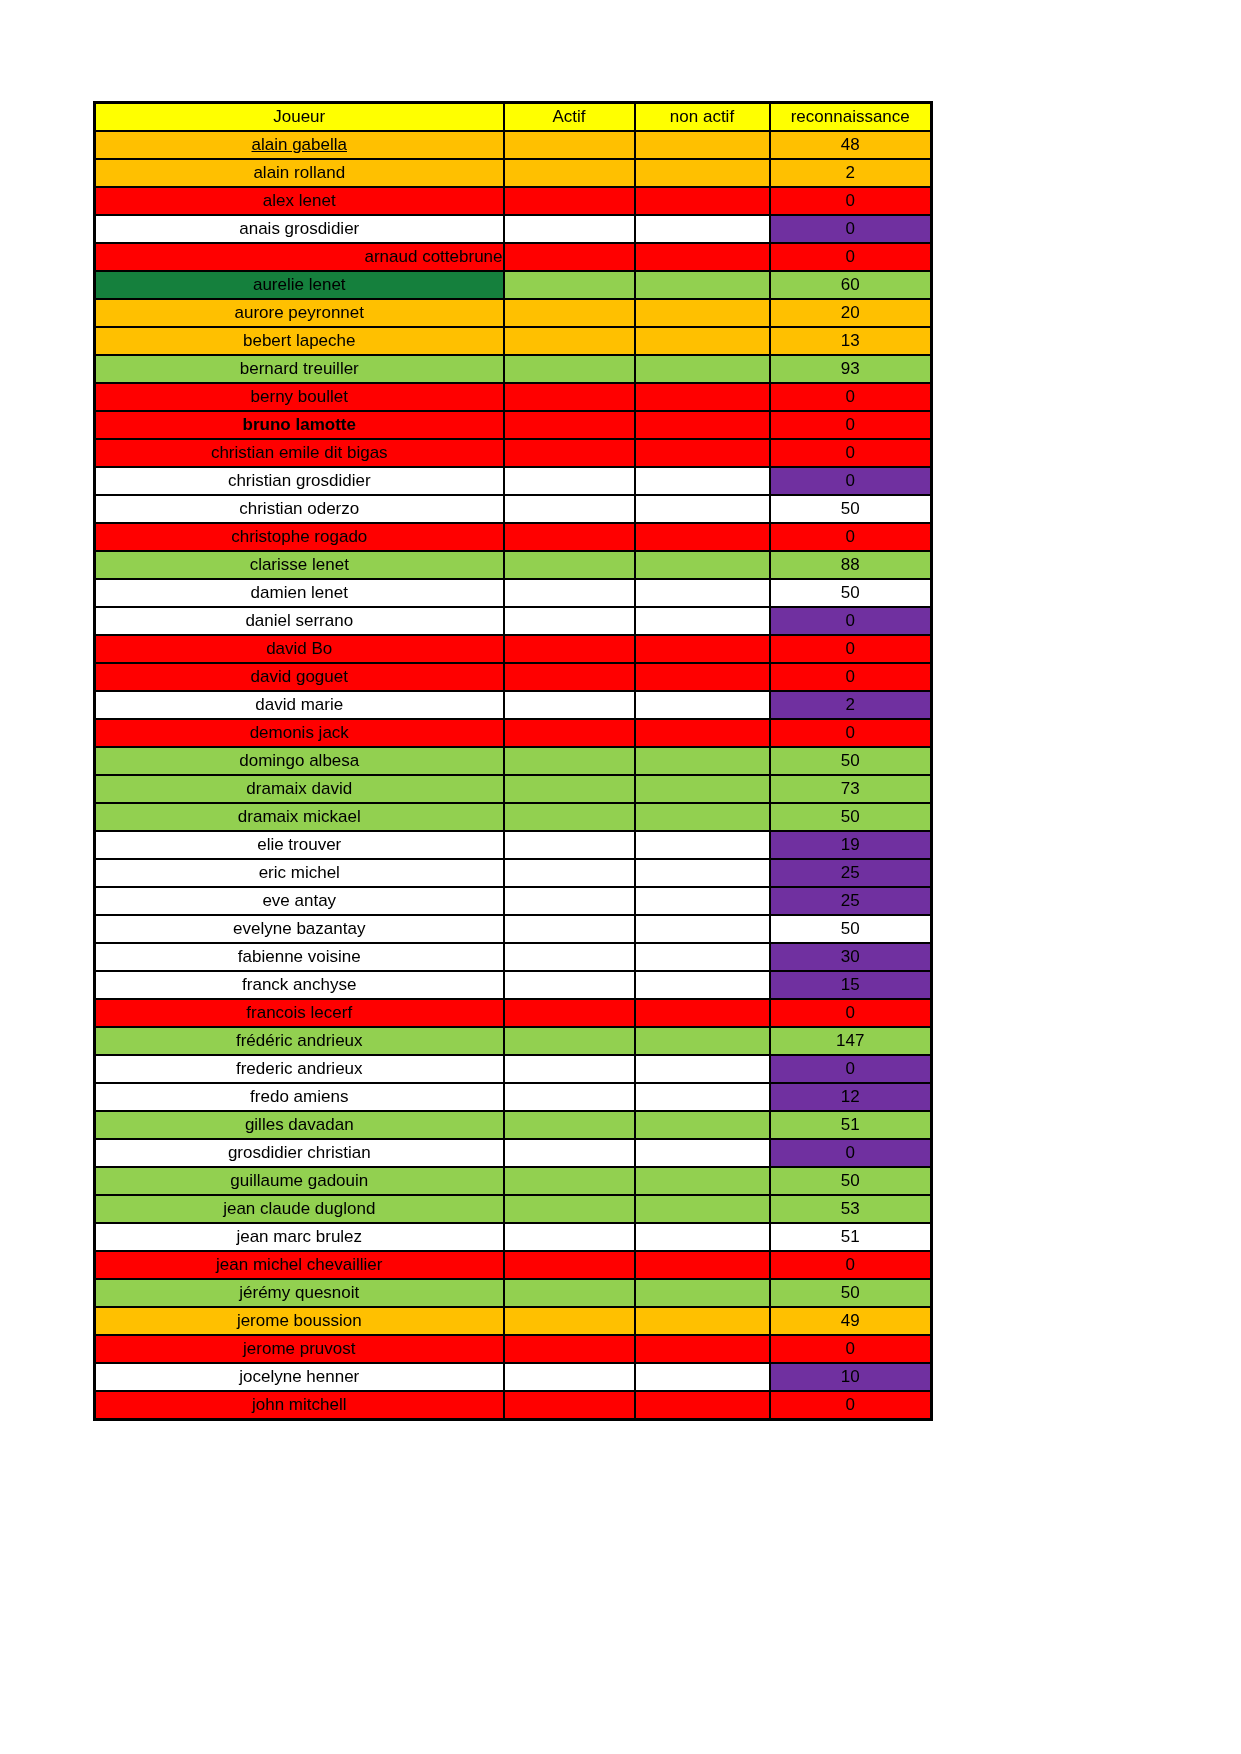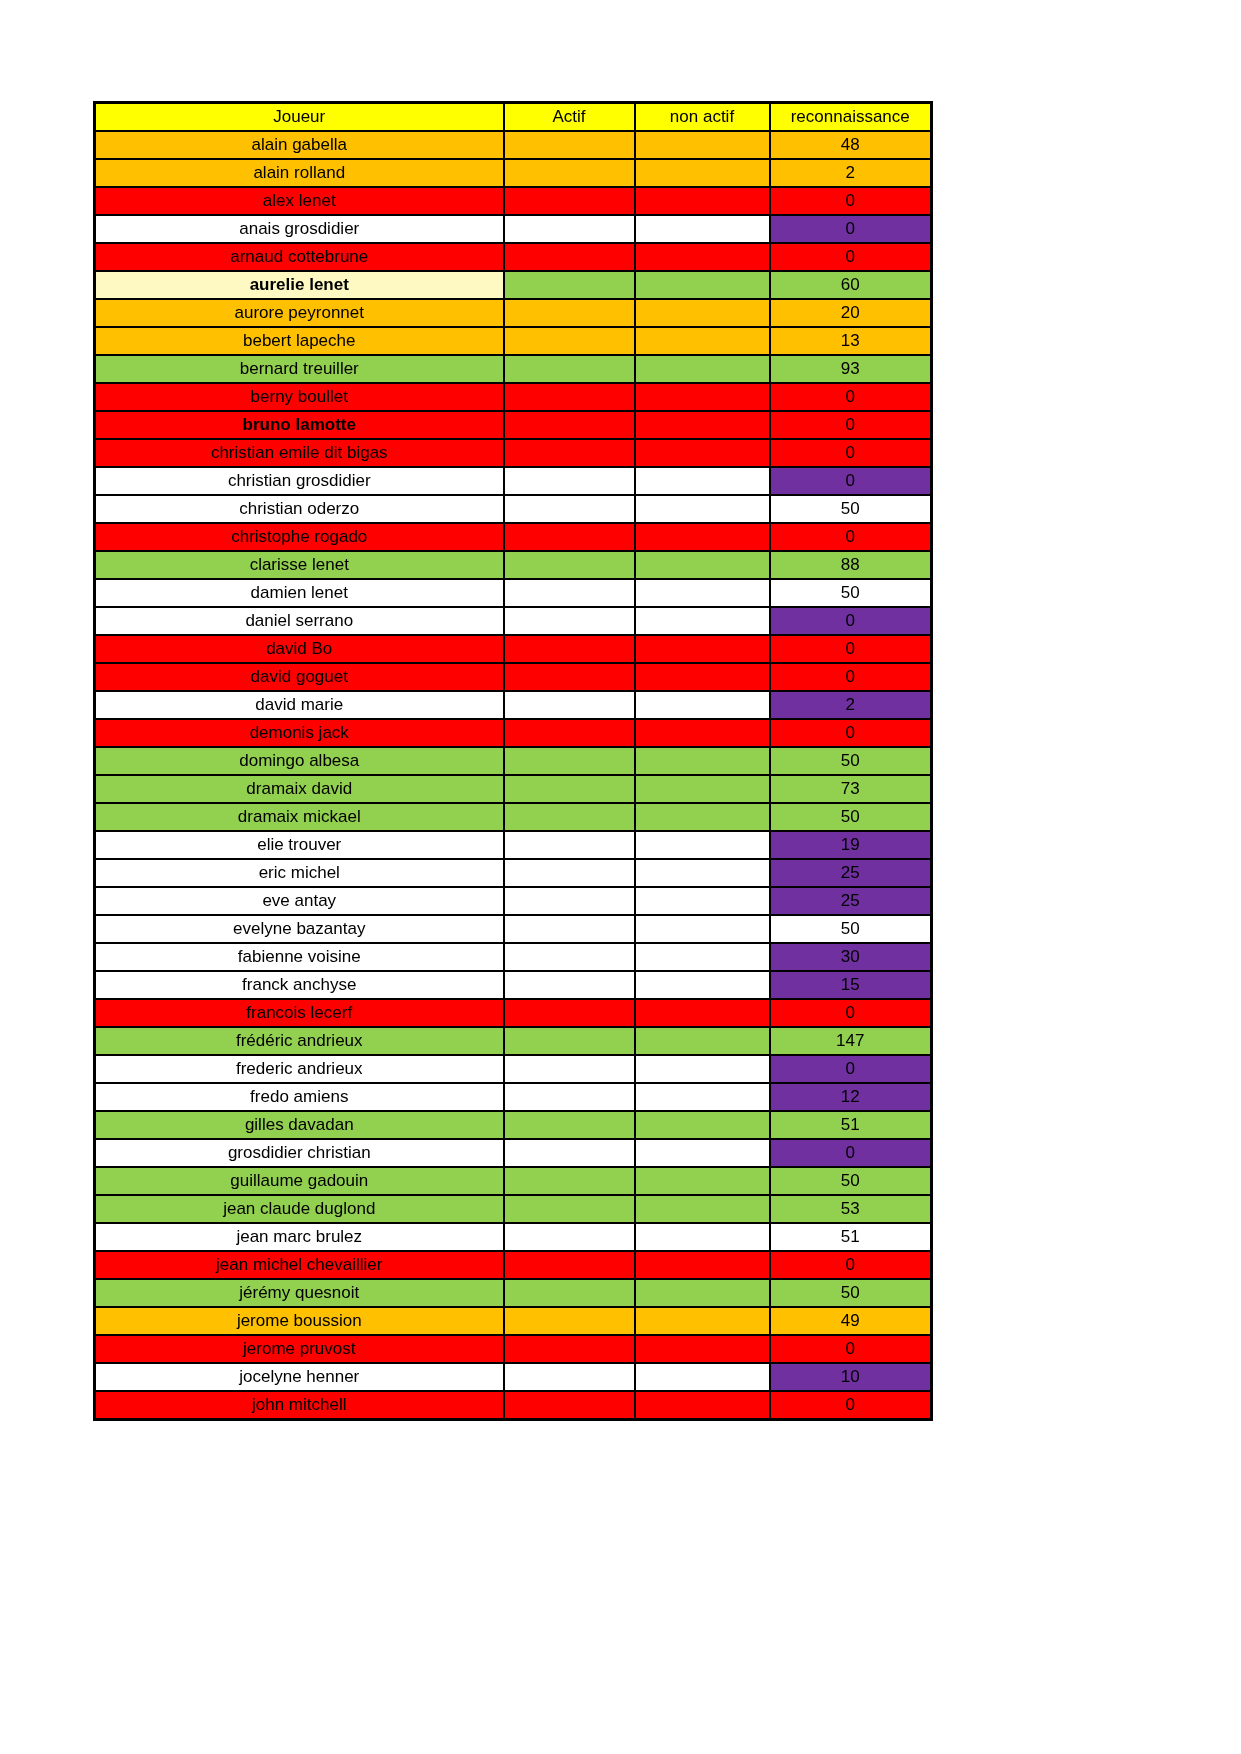--- a/index.html
+++ b/index.html
@@ -58,21 +58,21 @@
     <thead>
       <tr>
         <th style="background: rgb(255, 255, 0);">Joueur</th>
         <th style="background: rgb(255, 255, 0);">Actif</th>
         <th style="background: rgb(255, 255, 0);">non actif</th>
         <th style="background: rgb(255, 255, 0);">reconnaissance</th>
       </tr>
     </thead>
     <tbody>
         <tr>
-    <td class="rowbg" style="background: rgb(255, 192, 0);">alain gabella</td>
+    <td class="rowbg" style="background: rgb(255, 192, 0); text-decoration: underline;">alain gabella</td>
     <td class="rowbg" style="background: rgb(255, 192, 0);"></td>
     <td class="rowbg" style="background: rgb(255, 192, 0);"></td>
     <td class="value-cell" style="background: rgb(255, 192, 0);">48</td>
   </tr>
         <tr>
     <td class="rowbg" style="background: rgb(255, 192, 0); margin-left: 48px;">alain rolland</td>
     <td class="rowbg" style="background: rgb(255, 192, 0);"></td>
     <td class="rowbg" style="background: rgb(255, 192, 0);"></td>
     <td class="value-cell" style="background: rgb(255, 192, 0);">2</td>
   </tr>
@@ -82,27 +82,27 @@
     <td class="rowbg" style="background: rgb(255, 0, 0);"></td>
     <td class="value-cell" style="background: rgb(255, 0, 0);">0</td>
   </tr>
         <tr>
     <td class="rowbg" style="background: rgb(255, 255, 255);">anais grosdidier</td>
     <td class="rowbg" style="background: rgb(255, 255, 255);"></td>
     <td class="rowbg" style="background: rgb(255, 255, 255);"></td>
     <td class="value-cell" style="background: rgb(112, 48, 160);">0</td>
   </tr>
         <tr>
-    <td class="rowbg" style="background: rgb(255, 0, 0);">arnaud cottebrune</td>
-    <td class="rowbg" style="background: rgb(255, 0, 0);"></td>
-    <td class="rowbg" style="background: rgb(255, 0, 0);"></td>
-    <td class="value-cell" style="background: rgb(255, 0, 0);">0</td>
-  </tr>
-        <tr>
-    <td class="rowbg" style="background: #fef9c3; font-weight: bold;">aurelie lenet</td>
+    <td class="rowbg" style="background: rgb(255, 0, 0); text-align: right;">arnaud cottebrune</td>
+    <td class="rowbg" style="background: rgb(255, 0, 0);"></td>
+    <td class="rowbg" style="background: rgb(255, 0, 0);"></td>
+    <td class="value-cell" style="background: rgb(255, 0, 0);">0</td>
+  </tr>
+        <tr>
+    <td class="rowbg" style="background: #15803d;">aurelie lenet</td>
     <td class="rowbg" style="background: rgb(146, 208, 80);"></td>
     <td class="rowbg" style="background: rgb(146, 208, 80);"></td>
     <td class="value-cell" style="background: rgb(146, 208, 80);">60</td>
   </tr>
         <tr>
     <td class="rowbg" style="background: rgb(255, 192, 0);">aurore peyronnet</td>
     <td class="rowbg" style="background: rgb(255, 192, 0);"></td>
     <td class="rowbg" style="background: rgb(255, 192, 0);"></td>
     <td class="value-cell" style="background: rgb(255, 192, 0);">20</td>
   </tr>

